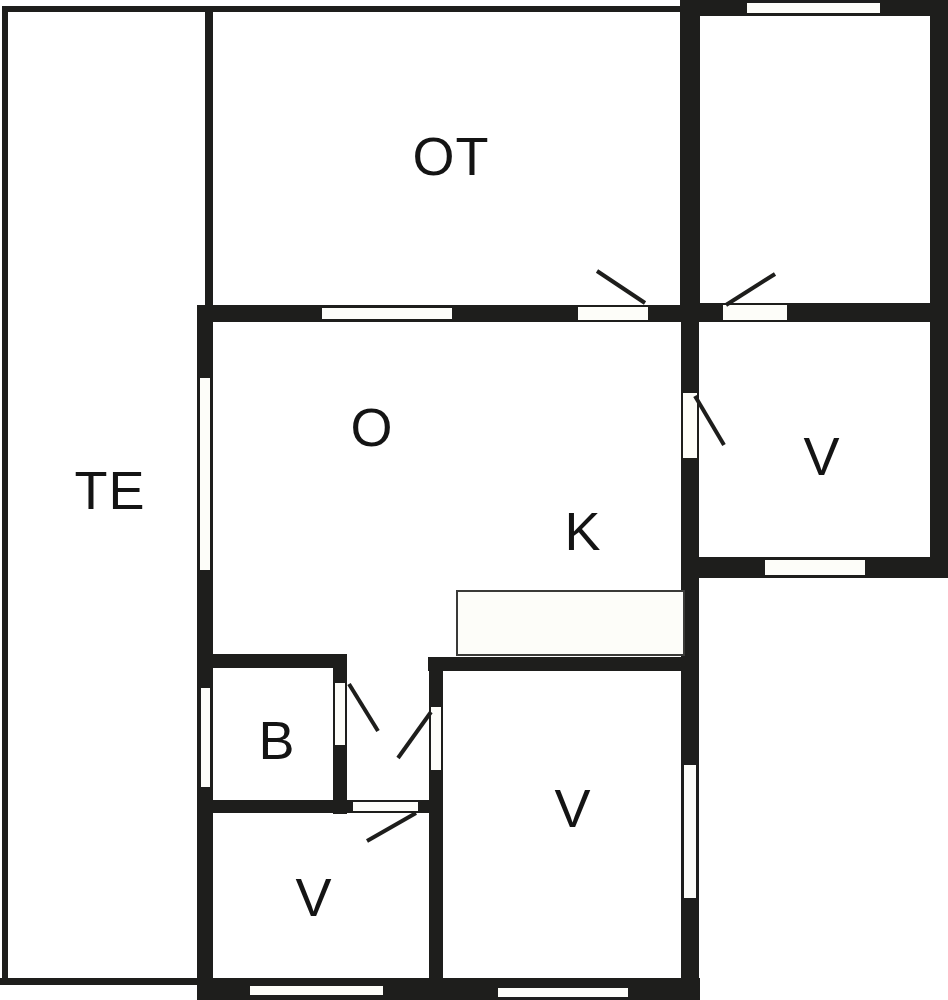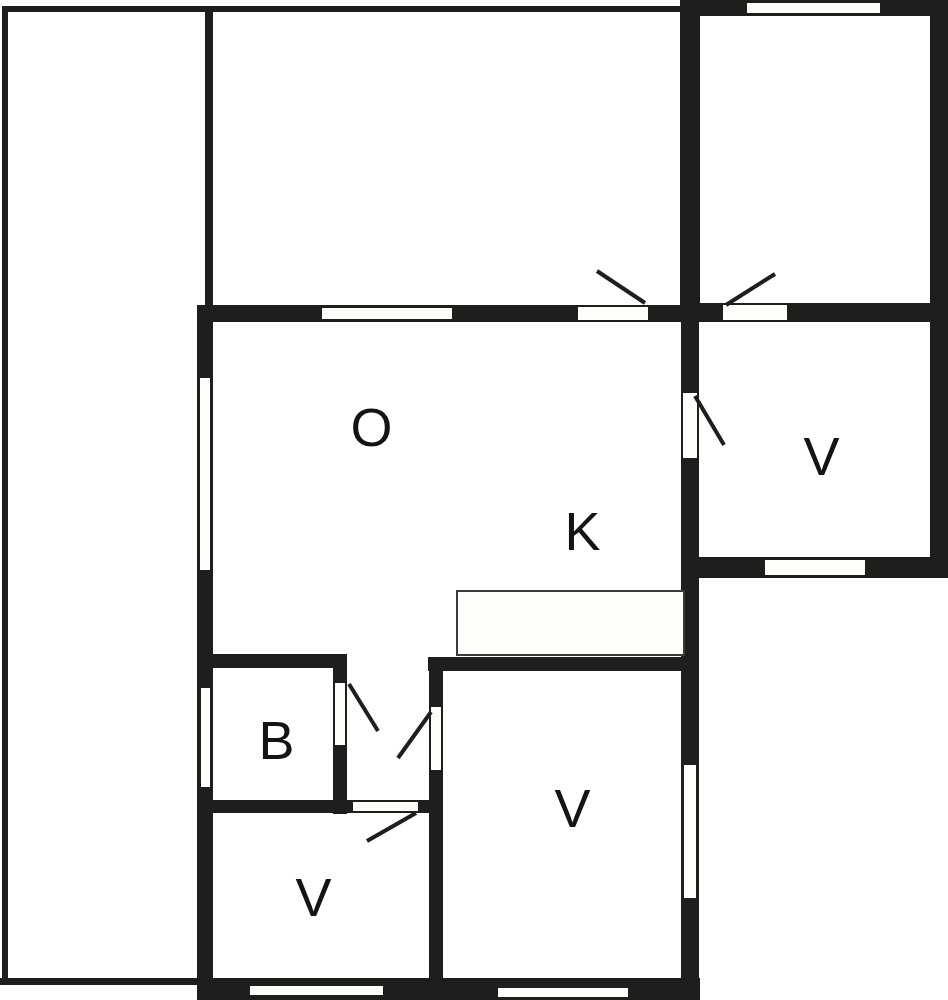--- a/index.html
+++ b/index.html
@@ -122,20 +122,22 @@
 
   <svg class="swing-overlay" viewBox="0 0 948 1000" xmlns="http://www.w3.org/2000/svg">
     <line x1="645" y1="303" x2="597" y2="271" stroke="#1e1e1c" stroke-width="4"></line>
     <line x1="726" y1="305" x2="775" y2="274" stroke="#1e1e1c" stroke-width="4"></line>
     <line x1="695" y1="396" x2="724" y2="445" stroke="#1e1e1c" stroke-width="4"></line>
     <line x1="349" y1="684" x2="378" y2="731" stroke="#1e1e1c" stroke-width="4"></line>
     <line x1="431" y1="712" x2="398" y2="758" stroke="#1e1e1c" stroke-width="4"></line>
     <line x1="416" y1="813" x2="367" y2="841" stroke="#1e1e1c" stroke-width="4"></line>
   </svg>
 
+  <span class="room-label" style="left:110px; top:490px;">TE</span>
+  <span class="room-label" style="left:451px; top:156px;">OT</span>
   <span class="room-label" style="left:372px; top:427px;">O</span>
   <span class="room-label" style="left:583px; top:531px;">K</span>
   <span class="room-label" style="left:277px; top:740px;">B</span>
   <span class="room-label" style="left:822px; top:456px;">V</span>
   <span class="room-label" style="left:573px; top:808px;">V</span>
   <span class="room-label" style="left:314px; top:897px;">V</span>
 
 </div>
 
 </body></html>

